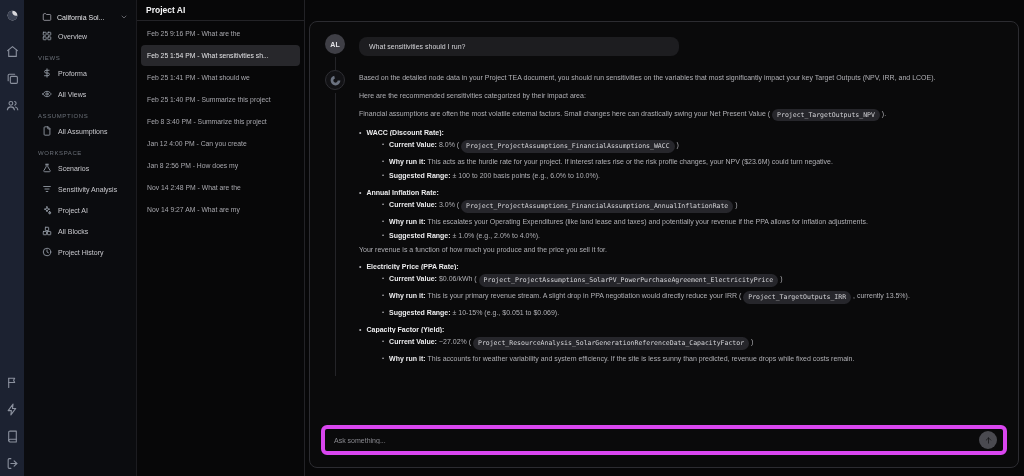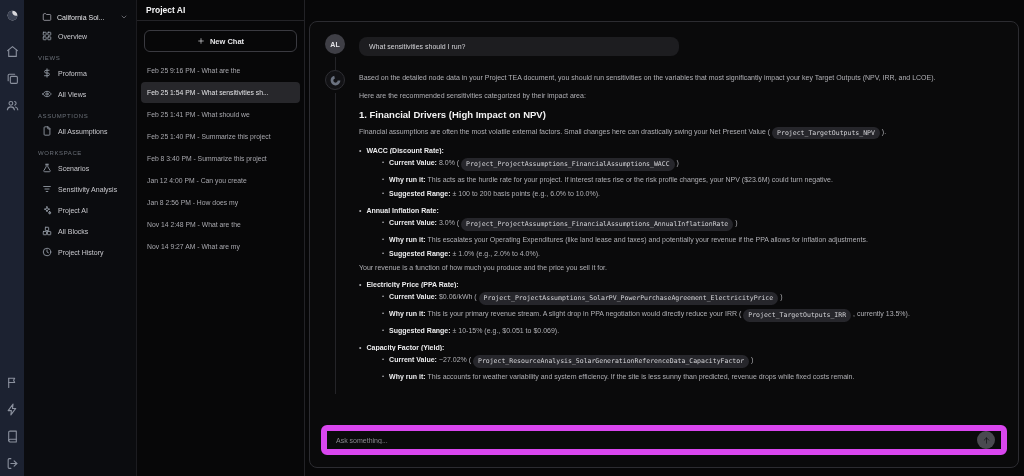--- a/index.html
+++ b/index.html
@@ -56,21 +56,21 @@
   .chip { display:inline-block; background:#26262b; color:#d4d4d8; border-radius:8px; padding:1px 5px; font-family:"DejaVu Sans Mono", monospace; font-size:6.5px; vertical-align:-1px; cursor:pointer; }
   .blist { margin-bottom:4px; }
   .li-top { margin:8px 0 2px; white-space:nowrap; overflow:hidden; }
   .li-top::before { content:"•"; margin-right:5px; color:#b0b0b5; }
   .subs { padding-left:23px; }
   .li-sub { margin:3px 0; line-height:11px; white-space:nowrap; overflow:hidden; }
   .li-sub::before { content:"•"; margin-right:5px; color:#b0b0b5; font-size:6px; vertical-align:1px; }
 
   
   .composer { padding:8px 11px 12px; flex-shrink:0; }
-  .input-box { border:6px solid #d946ef; border-radius:6px; height:30px; display:flex; align-items:center; padding:0 6px 0 9px; }
+  .input-box { border:4px solid #d946ef; border-radius:6px; height:30px; display:flex; align-items:center; padding:0 6px 0 9px; }
   .input-box input { flex:1; background:transparent; border:none; outline:none; color:#d4d4d8; font-size:7px; font-family:inherit; }
   .input-box input::placeholder { color:#8a8a90; }
   .send { width:18px; height:18px; border-radius:50%; background:#4a4a50; border:none; color:#141416; cursor:pointer; display:flex; align-items:center; justify-content:center; padding:0; flex-shrink:0; }
   .send svg { width:9px; height:9px; }
 </style>
 </head>
 <body>
 
 <div class="app">
 
@@ -196,27 +196,20 @@
             </svg></span>
           <span>Project History</span>
         </div>
       </nav>
   </div>
 
   <div class="left-col">
     <div class="panel-header">
       <span class="panel-title">Project AI</span>
     </div>
-    <button class="new-chat">
-      <span class="plus"><svg viewBox="0 0 24 24" fill="none" stroke="currentColor" stroke-width="2" stroke-linecap="round" stroke-linejoin="round">
-            <path d="M12 5v14"></path>
-            <path d="M5 12h14"></path>
-          </svg></span>
-      <span>New Chat</span>
-    </button>
     <div class="hist" id="hist-list">
         <div class="hist-item">Feb 25 9:16 PM - What are the</div>
         <div class="hist-item selected">Feb 25 1:54 PM - What sensitivities sh...</div>
         <div class="hist-item">Feb 25 1:41 PM - What should we</div>
         <div class="hist-item">Feb 25 1:40 PM - Summarize this project</div>
         <div class="hist-item">Feb 8 3:40 PM - Summarize this project</div>
         <div class="hist-item">Jan 12 4:00 PM - Can you create</div>
         <div class="hist-item">Jan 8 2:56 PM - How does my</div>
         <div class="hist-item">Nov 14 2:48 PM - What are the</div>
         <div class="hist-item">Nov 14 9:27 AM - What are my</div>
@@ -242,21 +235,20 @@
             <div class="avatar ai">
                 <svg viewBox="0 0 24 24" fill="none">
                   <circle cx="12" cy="12" r="6.5" stroke="#6b7280" stroke-width="5" stroke-dasharray="28 13"></circle>
                 </svg>
               </div>
             <div class="thread"></div>
           </div>
           <div class="msg-body ab" id="assistant-body">
               <p><span>Based on the detailed node data in your Project TEA document, you should run sensitivities on the variables that most significantly impact your key Target Outputs (NPV, IRR, and LCOE).</span></p>
               <p><span>Here are the recommended sensitivities categorized by their impact area:</span></p>
-              <h3>1. Financial Drivers (High Impact on NPV)</h3>
               <p><span>Financial assumptions are often the most volatile external factors. Small changes here can drastically swing your Net Present Value ( </span><code class="chip">Project_TargetOutputs_NPV</code><span> ).</span></p>
               <div class="blist">
                 <div class="li-top"><span class="bold">WACC (Discount Rate):</span></div>
                 <div class="subs">
                   <div class="li-sub"><span class="bold">Current Value:</span><span> 8.0% ( </span><code class="chip">Project_ProjectAssumptions_FinancialAssumptions_WACC</code><span> )</span></div>
                   <div class="li-sub"><span class="bold">Why run it:</span><span> This acts as the hurdle rate for your project. If interest rates rise or the risk profile changes, your NPV ($23.6M) could turn negative.</span></div>
                   <div class="li-sub"><span class="bold">Suggested Range:</span><span> ± 100 to 200 basis points (e.g., 6.0% to 10.0%).</span></div>
                 </div>
                 <div class="li-top"><span class="bold">Annual Inflation Rate:</span></div>
                 <div class="subs">

